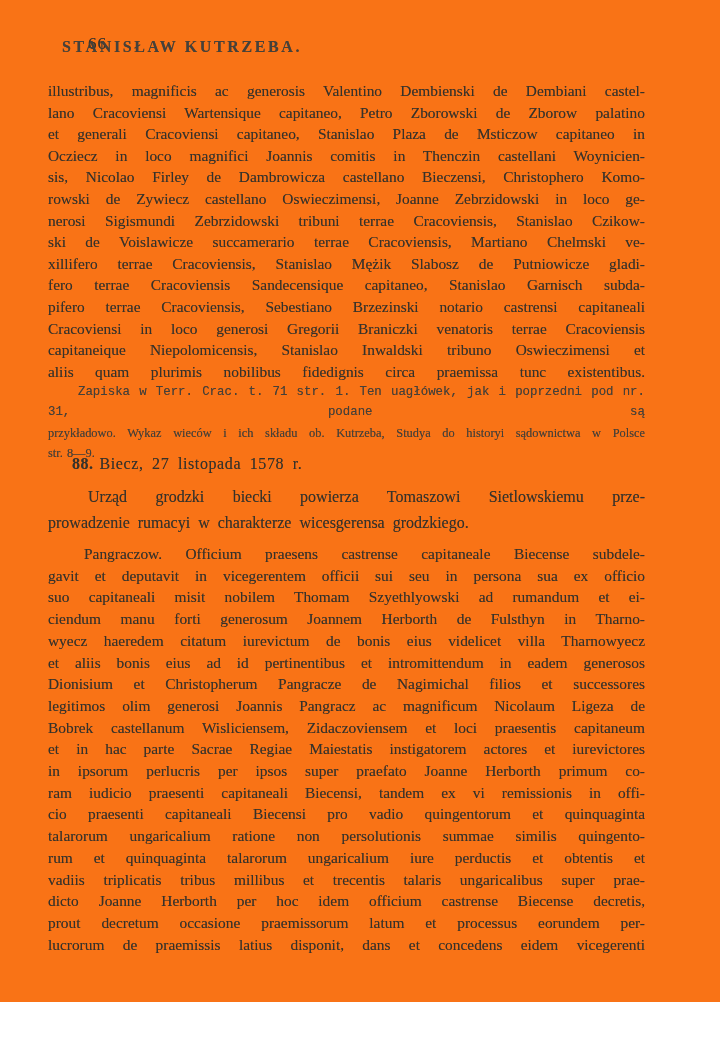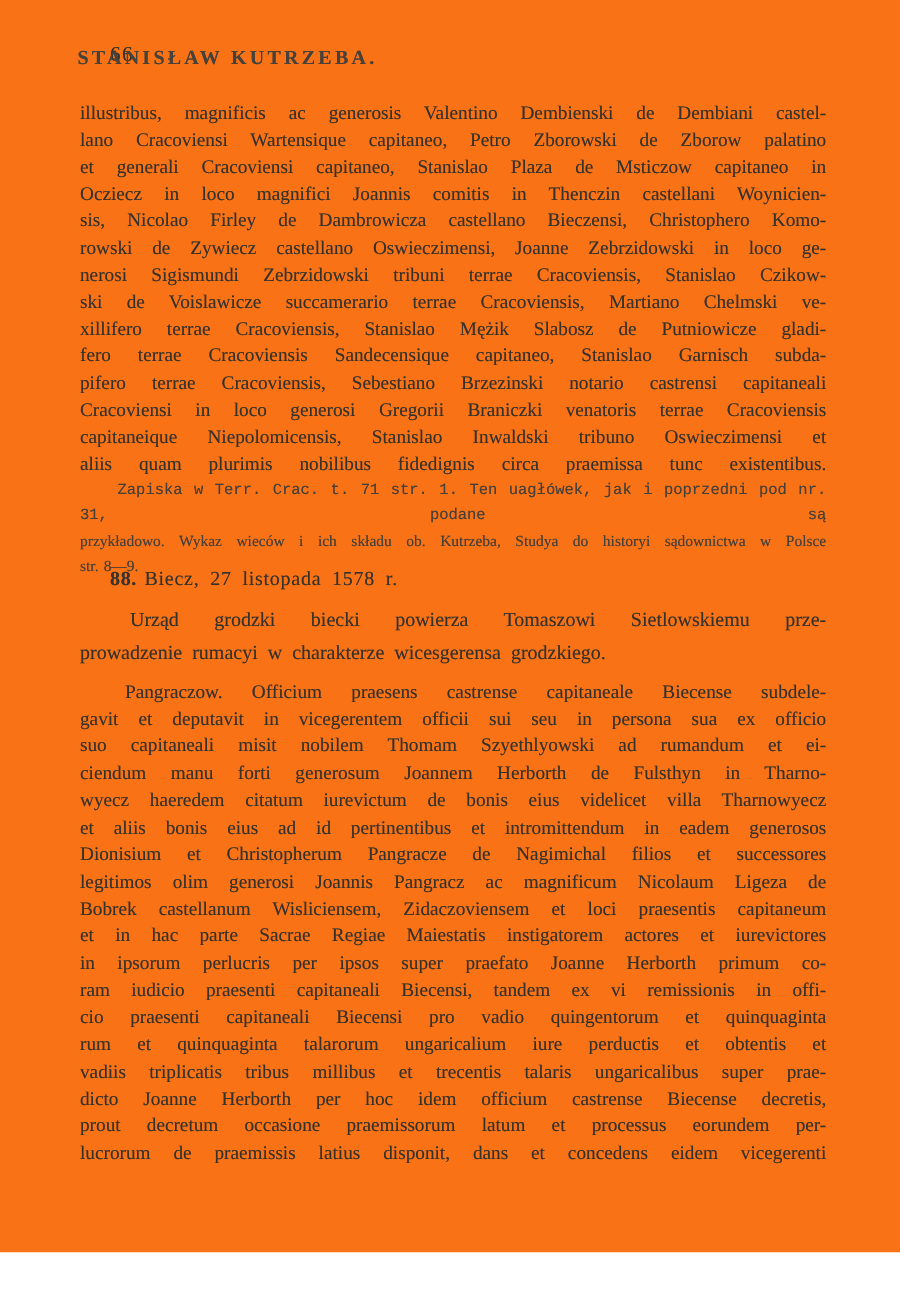--- a/index.html
+++ b/index.html
@@ -12,21 +12,21 @@
     width: 720px;
     height: 1002px;
     background: #f97316;
     color: #36322b;
     font-family: "Liberation Serif", "DejaVu Serif", serif;
     overflow: hidden;
     text-shadow: 0 0 0.5px rgba(62, 56, 45, 0.55);
   }
   .text-col {
     position: absolute;
-    left: 64px;
+    left: 48px;
     width: 597px;
   }
   
   .header {
     position: absolute;
     top: 34px;
     left: 62px;
     width: 597px;
     height: 22px;
   }
@@ -122,20 +122,21 @@
       <div class="line">ciendum manu forti generosum Joannem Herborth de Fulsthyn in Tharno-</div>
       <div class="line">wyecz haeredem citatum iurevictum de bonis eius videlicet villa Tharnowyecz</div>
       <div class="line">et aliis bonis eius ad id pertinentibus et intromittendum in eadem generosos</div>
       <div class="line">Dionisium et Christopherum Pangracze de Nagimichal filios et successores</div>
       <div class="line">legitimos olim generosi Joannis Pangracz ac magnificum Nicolaum Ligeza de</div>
       <div class="line">Bobrek castellanum Wisliciensem, Zidaczoviensem et loci praesentis capitaneum</div>
       <div class="line">et in hac parte Sacrae Regiae Maiestatis instigatorem actores et iurevictores</div>
       <div class="line">in ipsorum perlucris per ipsos super praefato Joanne Herborth primum co-</div>
       <div class="line">ram iudicio praesenti capitaneali Biecensi, tandem ex vi remissionis in offi-</div>
       <div class="line">cio praesenti capitaneali Biecensi pro vadio quingentorum et quinquaginta</div>
+      <div class="line">talarorum ungaricalium ratione non persolutionis summae similis quingento-</div>
       <div class="line">rum et quinquaginta talarorum ungaricalium iure perductis et obtentis et</div>
       <div class="line">vadiis triplicatis tribus millibus et trecentis talaris ungaricalibus super prae-</div>
       <div class="line">dicto Joanne Herborth per hoc idem officium castrense Biecense decretis,</div>
       <div class="line">prout decretum occasione praemissorum latum et processus eorundem per-</div>
       <div class="line">lucrorum de praemissis latius disponit, dans et concedens eidem vicegerenti</div>
     </div>
 
 </div>
 
 </body></html>

